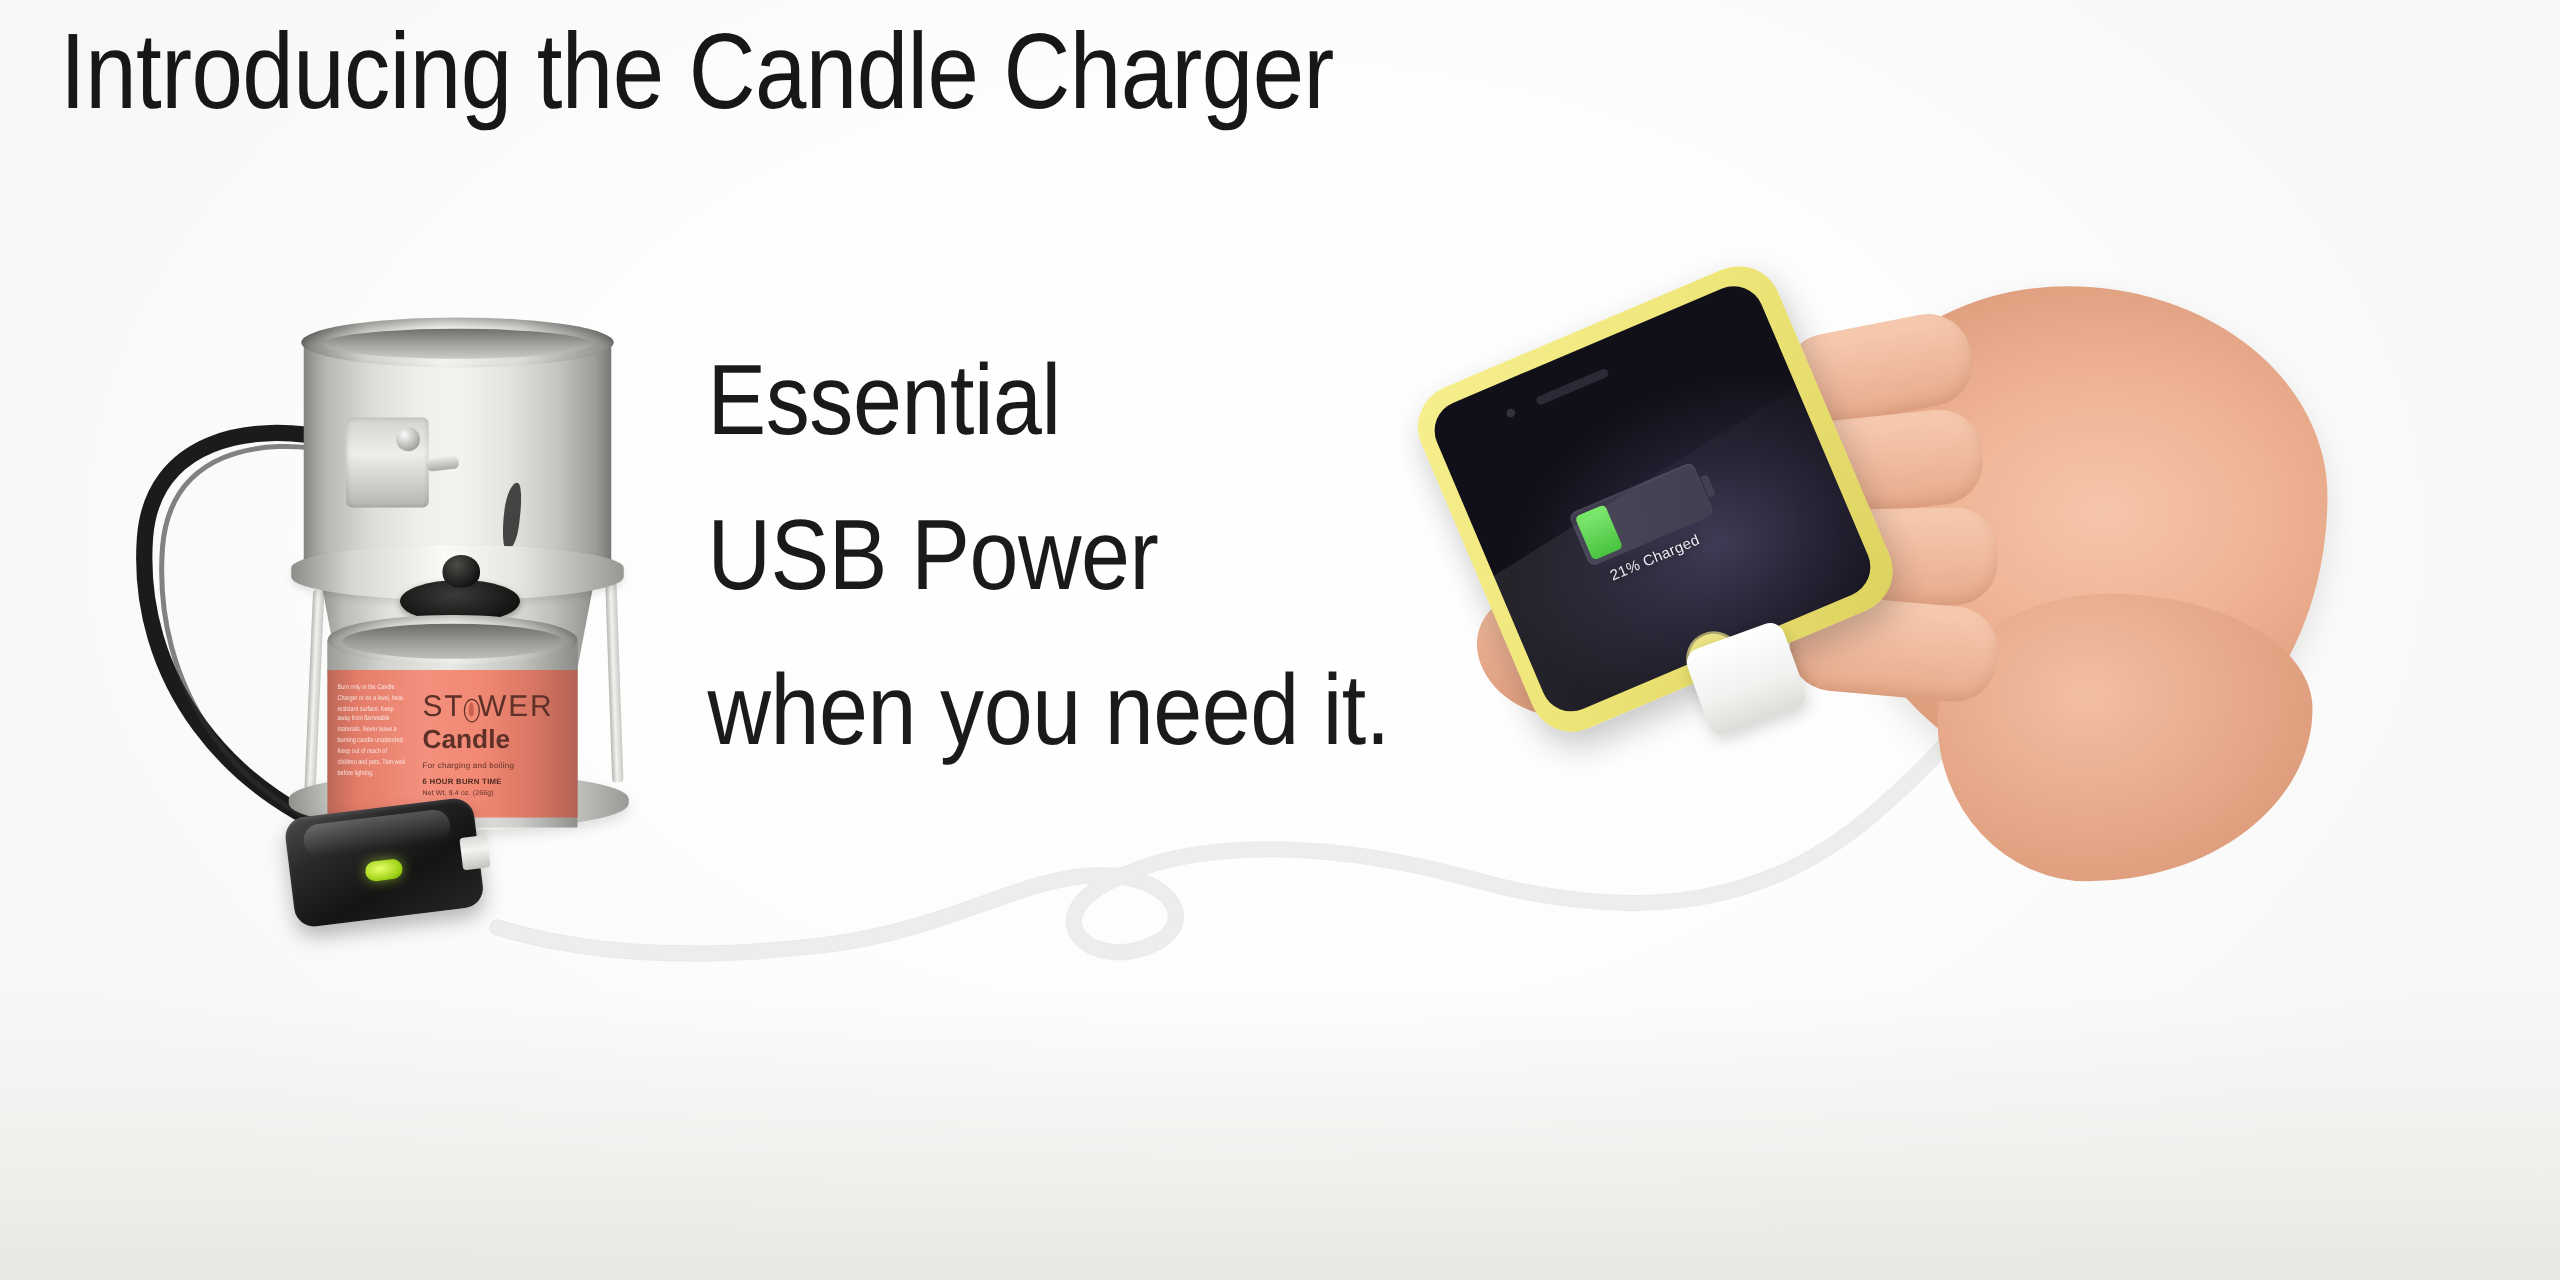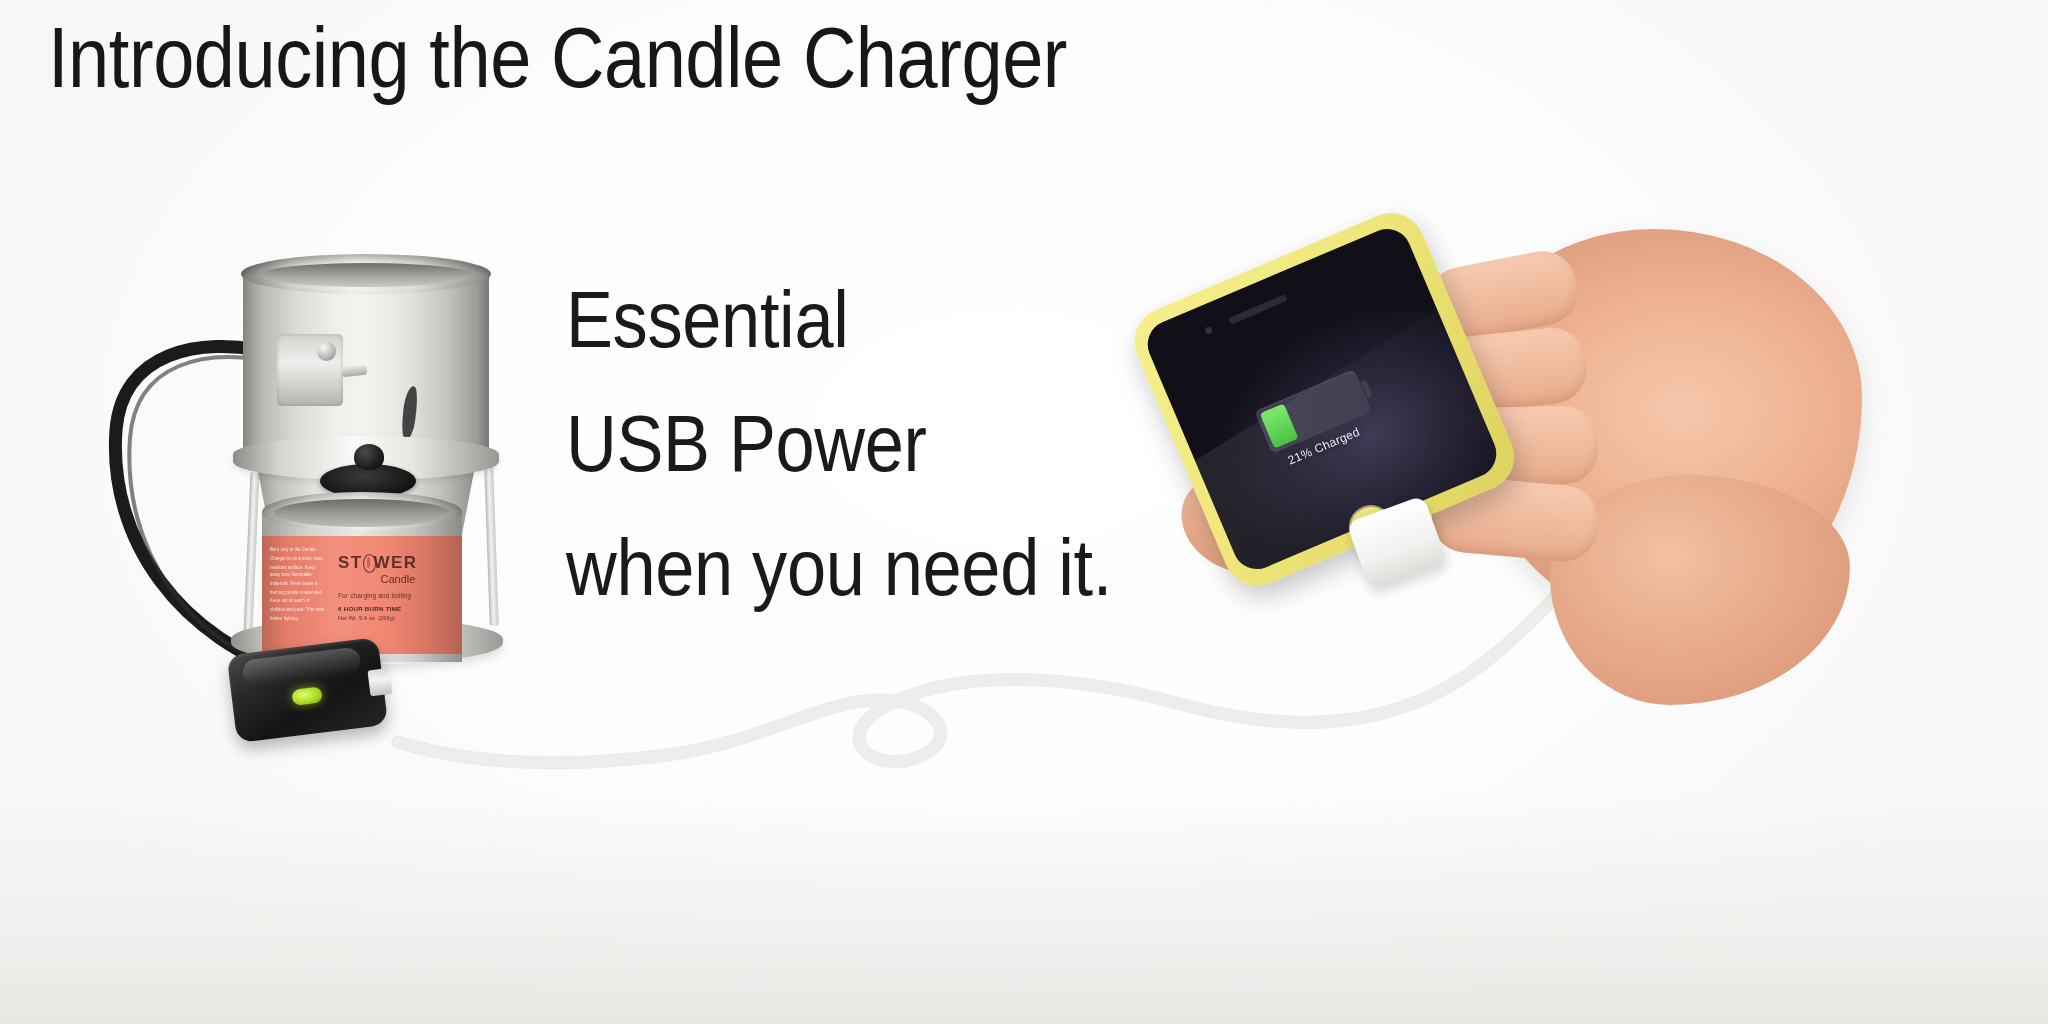--- a/index.html
+++ b/index.html
@@ -144,38 +144,38 @@
   }
   .label-sidecopy{
     position:absolute;left:8px;top:10px;width:56px;
     font-size:4.4px;line-height:1.55;color:#ffffff;opacity:.80;
     transform:scaleY(1.25);transform-origin:left top;
   }
   .label-main{
     position:absolute;left:76px;top:18px;width:120px;text-align:left;
   }
   .brand{
-    font-size:17px;font-weight:700;color:#5d3128;letter-spacing:1.4px;
+    font-size:24px;font-weight:400;color:#5d3128;letter-spacing:1.4px;
     line-height:1;white-space:nowrap;
   }
   .brand .flame{
     display:inline-block;width:11px;height:17px;vertical-align:-3px;
     position:relative;
   }
   .brand .flame::before{
     content:"";position:absolute;left:0;top:0;width:11px;height:17px;
     border:1.6px solid #5d3128;border-radius:50%;
   }
   .brand .flame::after{
     content:"";position:absolute;left:4px;top:2.5px;width:3.4px;height:11px;
     background:#c9604c;
     border-radius:55% 45% 50% 50%/65% 65% 35% 35%;
   }
   .sub{
-    font-size:11px;color:#5d3128;font-weight:400;margin-top:3px;line-height:1;text-align:center;
+    font-size:21px;color:#5d3128;font-weight:700;margin-top:3px;line-height:1;
   }
   .tiny1{
     font-size:6.4px;color:#5d3128;margin-top:7px;letter-spacing:.2px;white-space:nowrap;
   }
   .tiny2{
     font-size:6.2px;color:#4d2a22;font-weight:700;margin-top:6px;letter-spacing:.25px;white-space:nowrap;
   }
   .tiny3{
     font-size:5.6px;color:#5d3128;margin-top:3px;letter-spacing:.1px;white-space:nowrap;
   }

